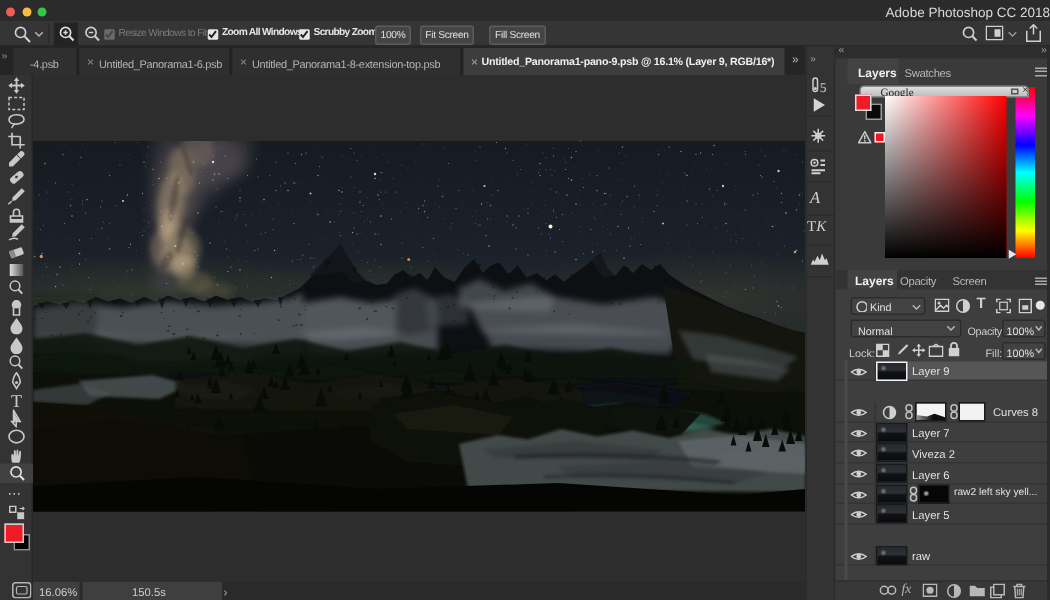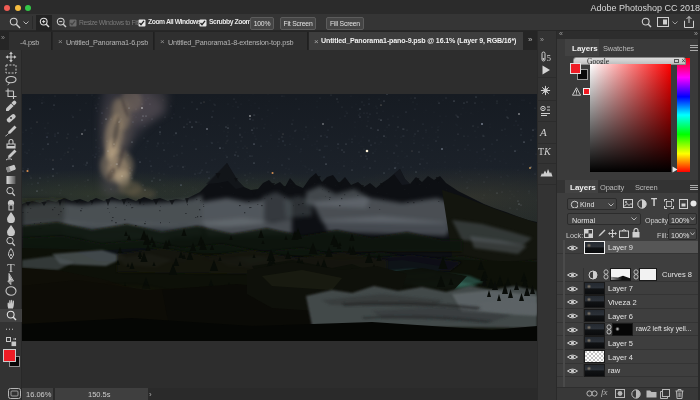--- a/index.html
+++ b/index.html
@@ -1646,31 +1646,20 @@
         <path d="M0.5,4 Q5.5,0.2 10.5,4 Q5.5,7.8 0.5,4 Z" fill="none" stroke="#cfcfcf" stroke-width="1"></path>
         <circle cx="5.5" cy="4" r="1.6" fill="#cfcfcf"></circle>
       </svg>
       <div class="a" style="left:28px;top:1px">
         <div class="a" style="left:0px;top:0px;width:19px;height:11px;background:linear-gradient(180deg,#242930 0%,#2c3138 42%,#101214 55%,#0a0b0d 100%);outline:1px solid #1a1a1a;overflow:hidden">
           <i class="a" style="left:2px;top:1px;width:4px;height:5px;background:radial-gradient(circle,rgba(190,170,140,.65),rgba(190,170,140,0) 70%)"></i>
         </div>
       </div>
       <div class="a" style="left:51px;top:2.5px;font-size:7.5px;color:#e2e2e2;white-space:nowrap">Layer 5</div>
     </div>
-<div class="a" style="left:557px;top:350.1px;width:143px;height:13.7px;border-bottom:1px solid #343434">
-      <div class="a" style="left:26px;top:0;width:1px;height:100%;background:#333"></div>
-      <svg class="a" style="left:10px;top:3px" width="11" height="8" viewBox="0 0 11 8">
-        <path d="M0.5,4 Q5.5,0.2 10.5,4 Q5.5,7.8 0.5,4 Z" fill="none" stroke="#cfcfcf" stroke-width="1"></path>
-        <circle cx="5.5" cy="4" r="1.6" fill="#cfcfcf"></circle>
-      </svg>
-      <div class="a" style="left:28px;top:1px">
-        <div class="a" style="left:0px;top:0px;width:19px;height:11px;background:repeating-conic-gradient(#ffffff 0% 25%, #c4c4c4 0% 50%);background-size:4px 4px;outline:1px solid #1a1a1a;overflow:hidden"></div>
-      </div>
-      <div class="a" style="left:51px;top:2.5px;font-size:7.5px;color:#e2e2e2;white-space:nowrap">Layer 4</div>
-    </div>
 <div class="a" style="left:557px;top:363.8px;width:143px;height:13.7px;border-bottom:1px solid #343434">
       <div class="a" style="left:26px;top:0;width:1px;height:100%;background:#333"></div>
       <svg class="a" style="left:10px;top:3px" width="11" height="8" viewBox="0 0 11 8">
         <path d="M0.5,4 Q5.5,0.2 10.5,4 Q5.5,7.8 0.5,4 Z" fill="none" stroke="#cfcfcf" stroke-width="1"></path>
         <circle cx="5.5" cy="4" r="1.6" fill="#cfcfcf"></circle>
       </svg>
       <div class="a" style="left:28px;top:1px">
         <div class="a" style="left:0px;top:0px;width:19px;height:11px;background:linear-gradient(180deg,#242930 0%,#2c3138 42%,#101214 55%,#0a0b0d 100%);outline:1px solid #1a1a1a;overflow:hidden">
           <i class="a" style="left:2px;top:1px;width:4px;height:5px;background:radial-gradient(circle,rgba(190,170,140,.65),rgba(190,170,140,0) 70%)"></i>
         </div>

